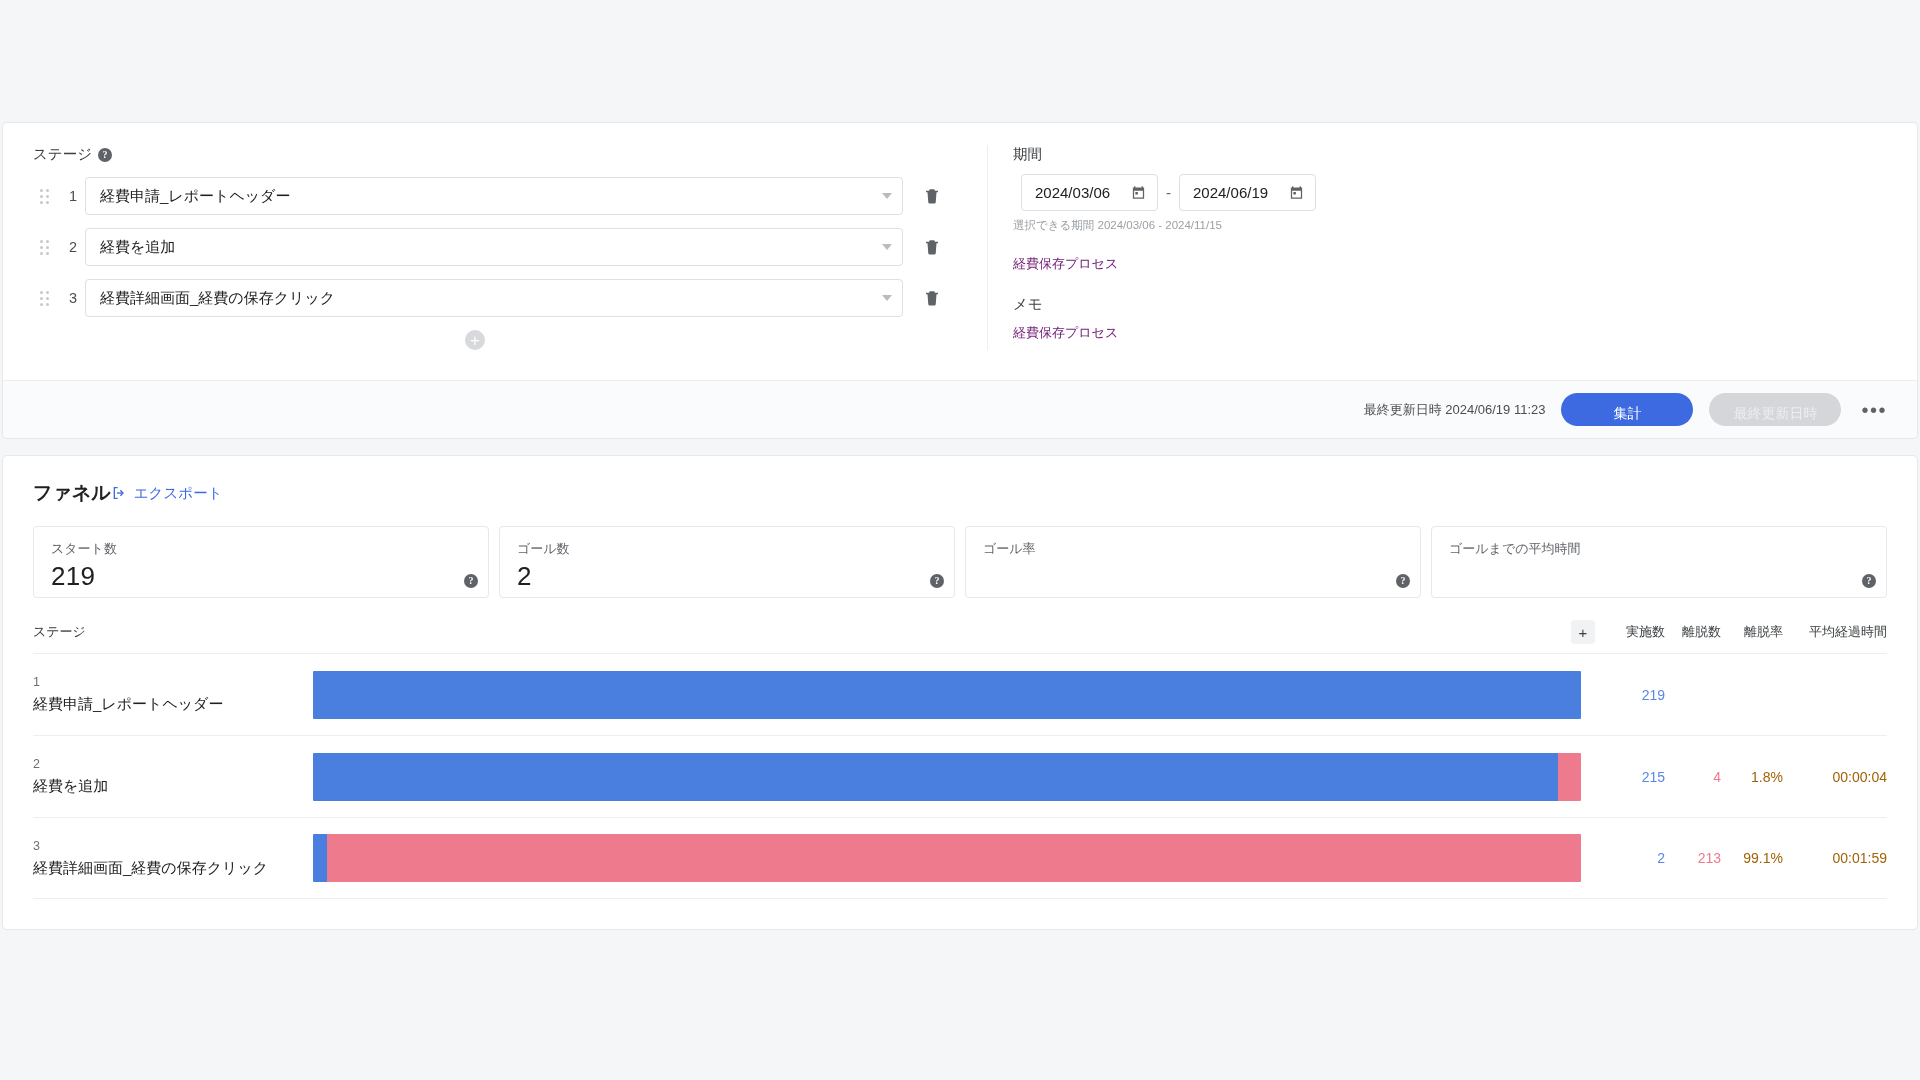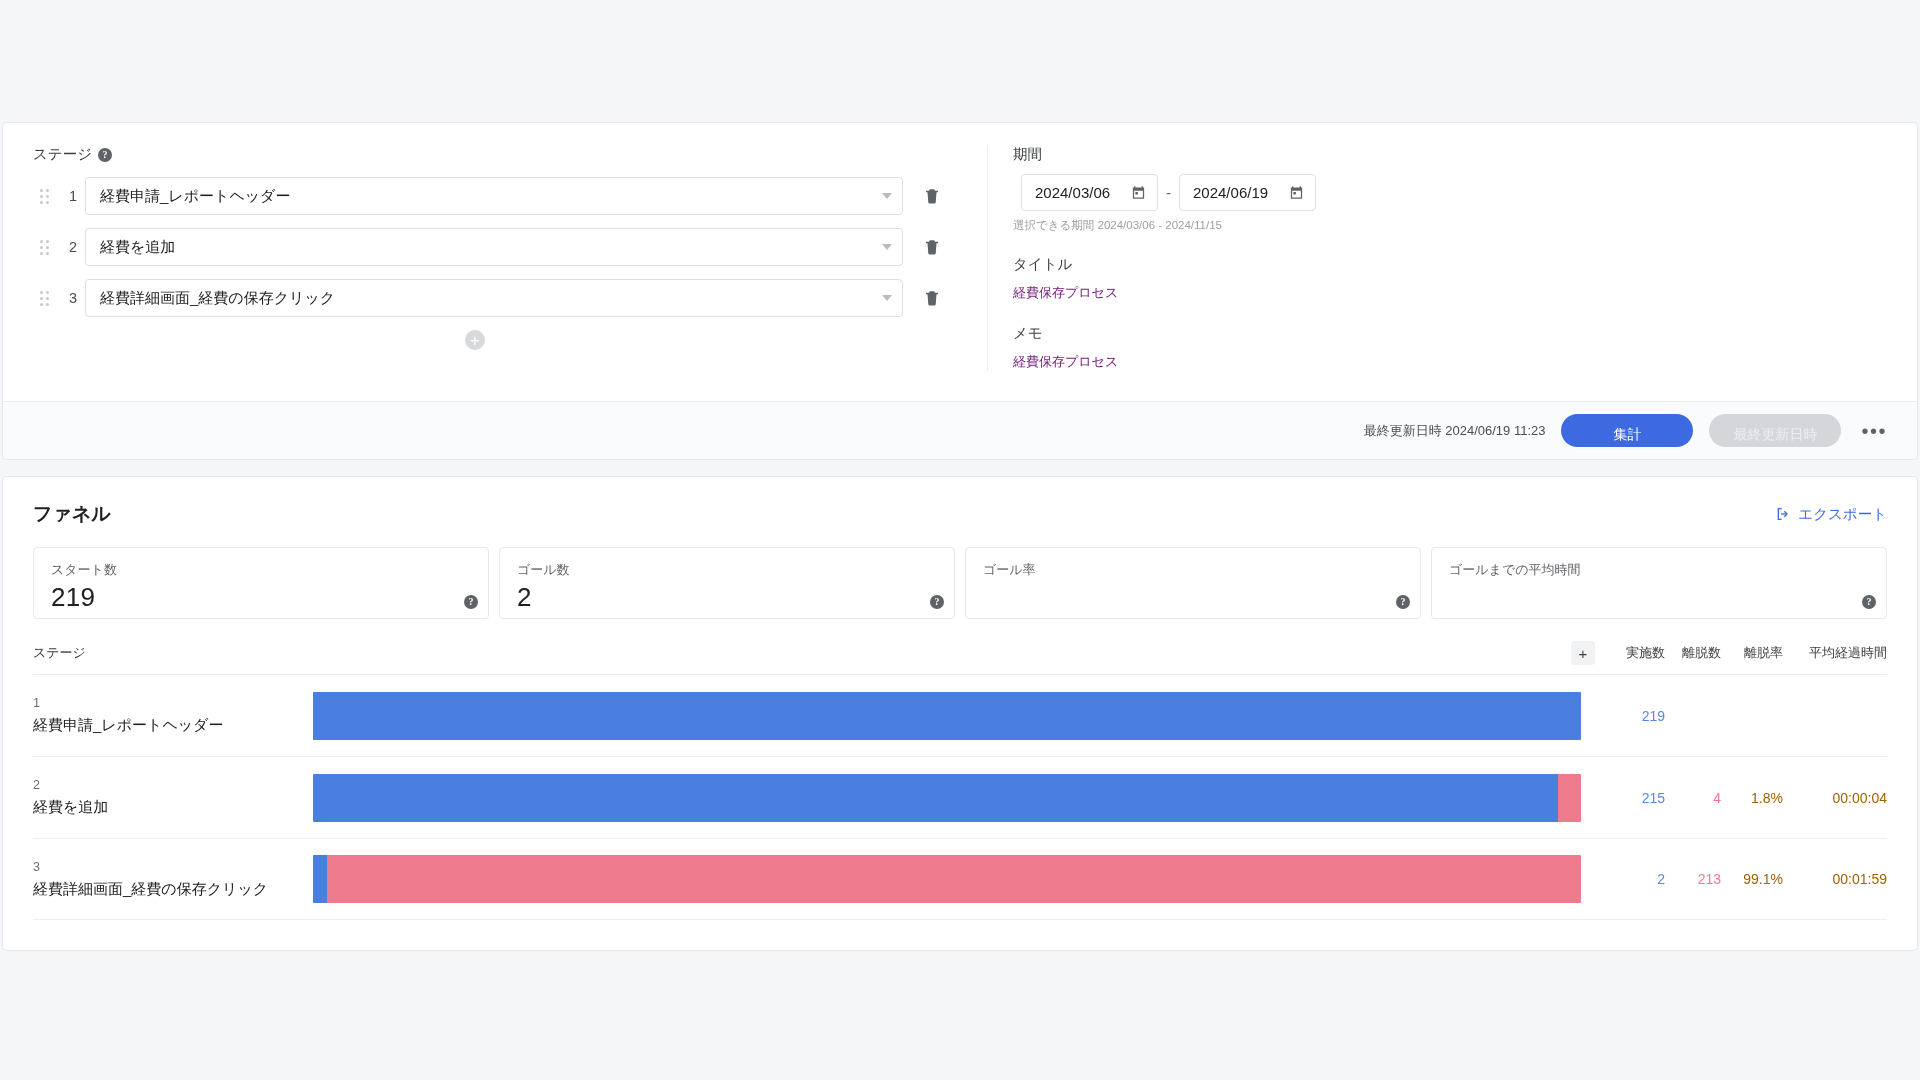--- a/index.html
+++ b/index.html
@@ -94,21 +94,21 @@
     height: 33px; border-radius: 17px; border: none;
     font-size: 14px; font-family: inherit;
     padding: 12px 22px; min-width: 132px; cursor: pointer;
   }
   .btn-primary { background: #3e6ae1; color: #fff; }
   .btn-disabled { background: #d4d6da; color: #eceef0; cursor: default; }
   .kebab { font-size: 20px; color: #5f6368; letter-spacing: 1.5px; cursor: pointer; line-height: 1; padding: 0 4px; }
 
   
   .funnel-card { margin-top: 16px; padding: 24px 30px 30px 30px; }
-  .funnel-head { display: flex; align-items: center; justify-content: space-between; }
+  .funnel-head { display: flex; align-items: center; }
   .funnel-title { font-size: 19px; font-weight: bold; color: #202124; }
   .export-link {
     display: flex; align-items: center; gap: 7px;
     color: #3e6ae1; font-size: 14.5px; cursor: pointer;
   }
 
   .kpi-row { display: flex; gap: 10px; margin-top: 20px; }
   .kpi {
     flex: 1; border: 1px solid #e6e8eb; border-radius: 4px;
     padding: 13px 17px 13px 17px; position: relative; height: 72px;
@@ -250,21 +250,20 @@
           <div class="date-input">
             <span>2024/06/19</span>
             <svg width="15" height="15" viewBox="0 0 24 24" fill="#5f6368">
                 <path d="M7 2v2h10V2h2v2h2v18H3V4h2V2h2zm12 7H5v11h14V9zM7 11h4v4H7v-4z"></path>
               </svg>
           </div>
         </div>
         <div class="date-hint">選択できる期間 2024/03/06 - 2024/11/15</div>
 
         <div class="meta-block">
-          <div class="meta-label">タイトル</div>
           <div class="meta-value">経費保存プロセス</div>
         </div>
 
         <div class="meta-block">
           <div class="meta-label">メモ</div>
           <div class="meta-value">経費保存プロセス</div>
         </div>
       </div>
     </div>
 

